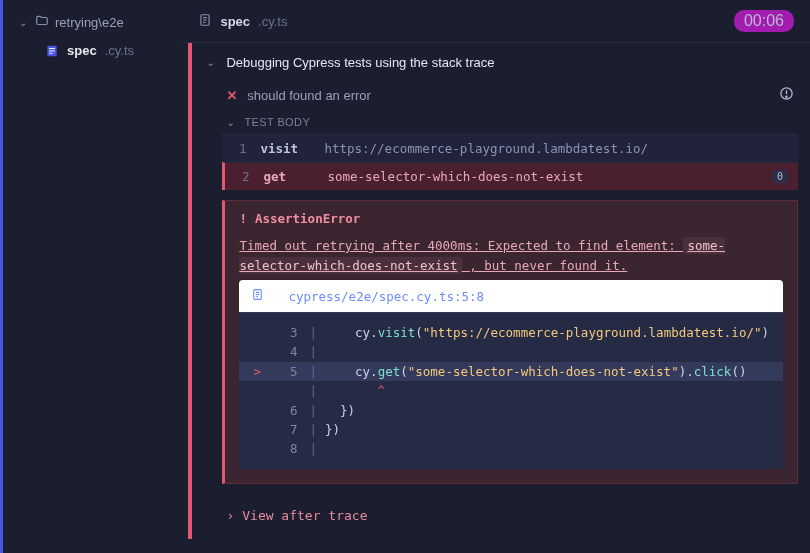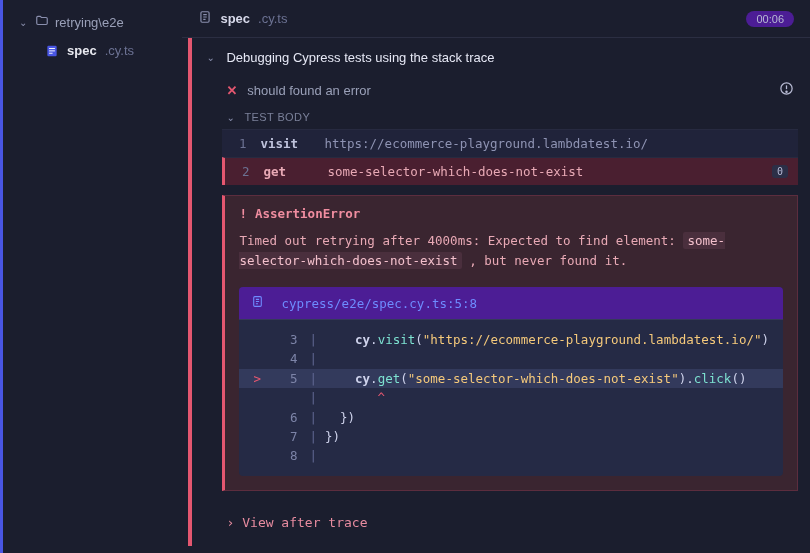--- a/index.html
+++ b/index.html
@@ -53,23 +53,23 @@
     padding: 10px 16px;
     border-bottom: 1px solid #2b2e42;
   }
   .tab {
     display: flex; align-items: center; gap: 8px;
     color: #d7d9ea;
   }
   .tab .name { font-weight: 700; }
   .tab .ext { color: #6c7293; }
   .timer {
-    background: #4c1d95;
+    background: #a21caf;
     color: #b8bbd4;
-    font-size: 11px;
+    font-size: 16px;
     padding: 2px 10px;
     border-radius: 10px;
   }
 
   .runner {
     flex: 1;
     padding: 0 0 0 6px;
     overflow: auto;
   }
   .runner-inner {
@@ -131,50 +131,50 @@
     margin: 0 12px 0 30px;
     background: #3a2530;
     border: 1px solid #5c2d3e;
     border-left: 3px solid #e45770;
     padding: 10px 14px 14px 14px;
     font-family: ui-monospace, Consolas, monospace;
     font-size: 12.5px;
     color: #e8a9b5;
   }
   .error-title { display:flex; align-items:center; gap:8px; font-weight:700; color:#f08da0; margin-bottom:10px; }
-  .error-msg { color:#e8a9b5; line-height:1.6; margin-bottom:16px; }
+  .error-msg { color:#e8a9b5; line-height:1.6; margin-bottom:4px;text-decoration:underline; }
   .error-msg .code-inline {
     background:#4a2f3d; padding:1px 4px; border-radius:2px; color:#f3c0cc;
   }
 
   .code-frame {
     background: #252a45;
     border-radius: 4px;
     overflow: hidden;
   }
   .code-frame-header {
-    display:flex; align-items:center; gap:17px;
+    display:flex; align-items:center; gap:24px;
     padding: 8px 12px;
     color: #6e8cff;
-    background: #4c1d95;
+    background: #ffffff;
     border-bottom: 1px solid #353a5a;
   }
   .code-body {
     padding: 10px 0 10px 0;
     font-size: 12.5px;
     line-height: 1.55;
     white-space: pre;
     color: #cfd3ec;
   }
   .code-line { display:flex; padding: 0 14px; }
   .code-line.hl { background: #333a5c; }
   .gutter { color:#7d84a8; width:36px; text-align:right; padding-right:4px; }
   .gut-mark { color:#e45770; width:12px; }
   .pipe { color:#5f6690; padding: 0 8px; }
-  .tok-obj { color:#cfd3ec;font-weight:bold; }
+  .tok-obj { color:#cfd3ec; }
   .tok-dot { color:#cfd3ec; }
   .tok-fn { color:#7de2d1; }
   .tok-str { color:#f5c97b; }
   .tok-pn { color:#cfd3ec; }
   .tok-caret { color:#e45770; }
 
   .error-footer {
     display:flex; align-items:center; justify-content:space-between;
     margin: 14px 12px 0 30px;
     padding: 10px 4px 4px 4px;

